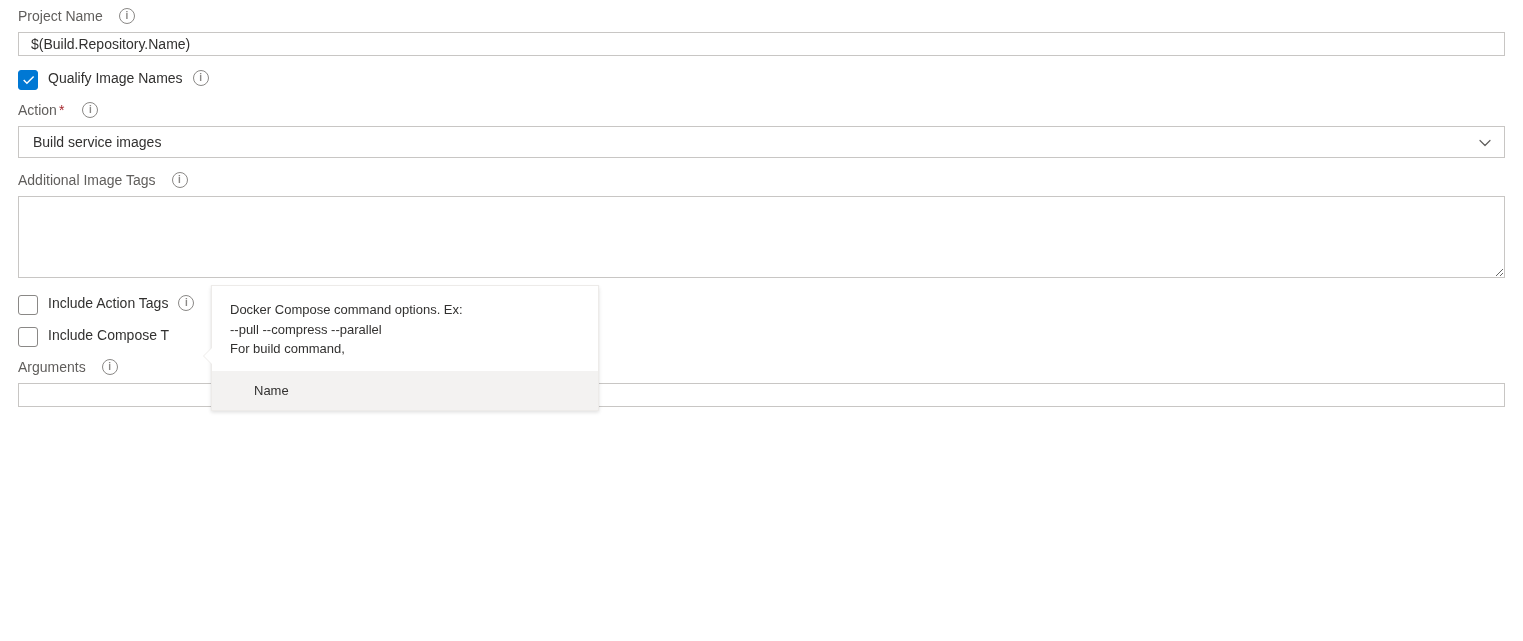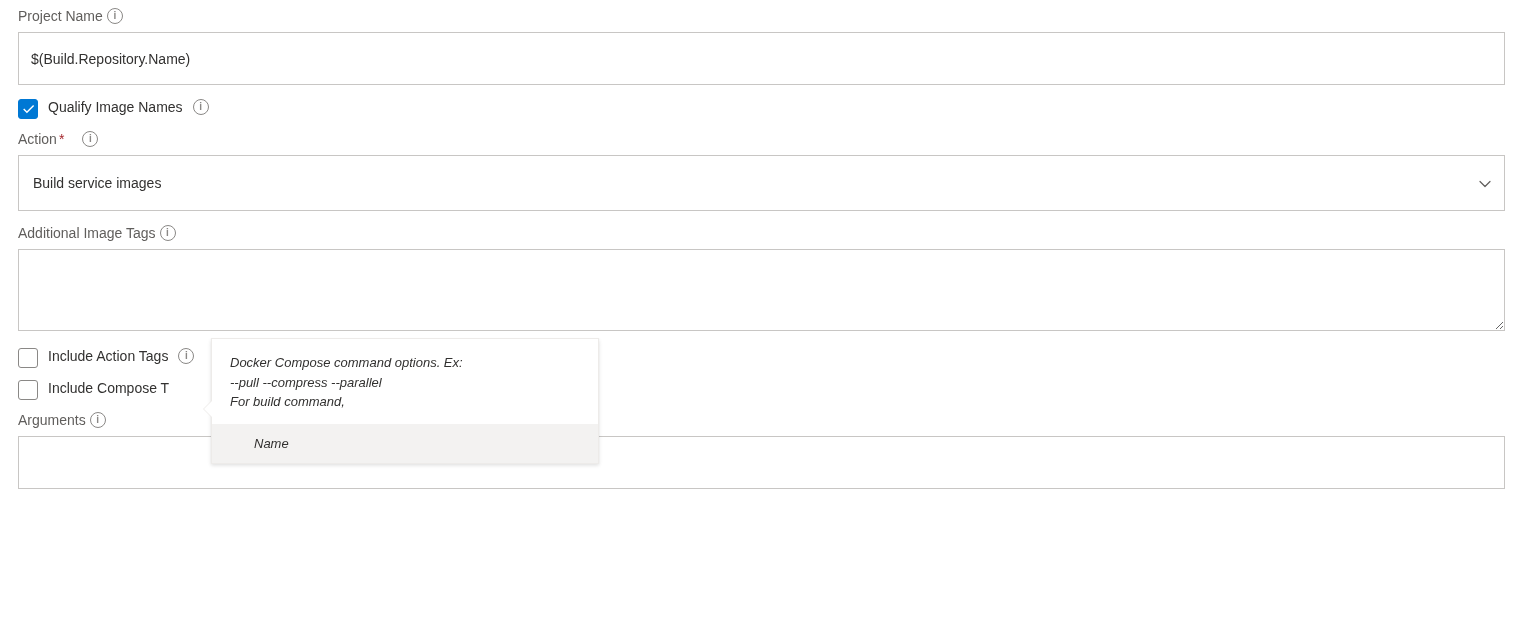--- a/index.html
+++ b/index.html
@@ -8,21 +8,21 @@
       font-size: 14px;
       color: #323130;
       background: #fff;
       padding: 8px 18px;
       width: 1523px;
     }
     .form-group { margin-bottom: 14px; }
     .label-row {
       display: flex;
       align-items: center;
-      gap: 4px;
+      gap: 16px;
       margin-bottom: 8px;
       color: #605e5c;
       font-size: 14px;
     }
     .label-row.with-action { gap: 18px; }
     .required { color: #a4262c; margin-left: 2px; }
     .info-icon {
       width: 16px; height: 16px;
       display: inline-flex; align-items: center; justify-content: center;
       border: 1px solid #8a8886;
@@ -30,42 +30,42 @@
       color: #8a8886;
       font-size: 10px;
       font-weight: 600;
       font-style: normal;
       cursor: pointer;
       user-select: none;
       line-height: 1;
     }
     .text-input {
       width: 100%;
-      height: 53px;
+      height: 24px;
       border: 1px solid #c8c6c4;
       padding: 0 12px;
       font-size: 14px;
       color: #323130;
       background: #fff;
     }
     .textarea {
       width: 100%;
       height: 82px;
       border: 1px solid #c8c6c4;
       padding: 8px 12px;
       font-size: 14px;
       color: #323130;
       background: #fff;
       resize: both;
       font-family: inherit;
     }
     .select-wrap { position: relative; }
     .select {
       width: 100%;
-      height: 56px;
+      height: 32px;
       border: 1px solid #c8c6c4;
       padding: 0 40px 0 14px;
       font-size: 14px;
       color: #323130;
       background: #fff;
       appearance: none;
       cursor: pointer;
     }
     .chevron {
       position: absolute;
@@ -98,21 +98,20 @@
     .tooltip-wrap { position: relative; }
     .tooltip {
       position: absolute;
       left: 193px;
       top: -74px;
       width: 388px;
       background: #fff;
       border: 1px solid #edebe9;
       box-shadow: 0 1.6px 3.6px rgba(0,0,0,0.13), 0 0.3px 0.9px rgba(0,0,0,0.11);
       z-index: 10;
-      font-style: italic;
     }
     .tooltip-body {
       padding: 14px 18px 12px 18px;
       font-size: 13px;
       color: #323130;
       line-height: 1.5;
     }
     .tooltip-footer {
       background: #f3f2f1;
       padding: 12px 18px 12px 42px;

